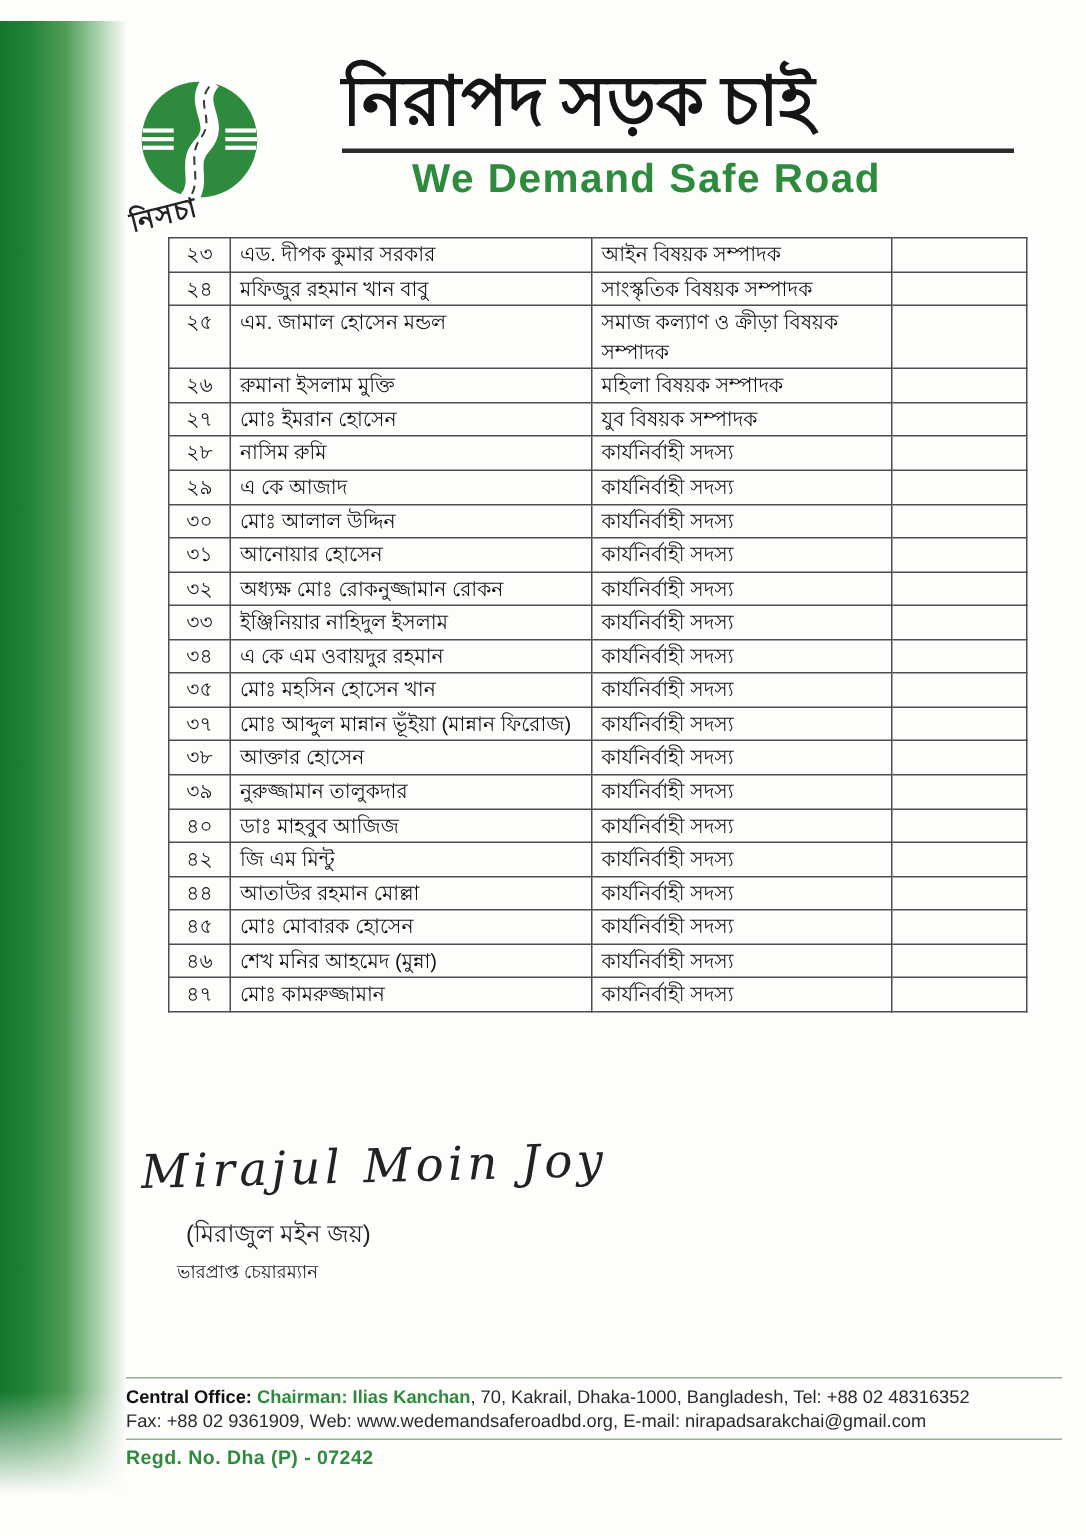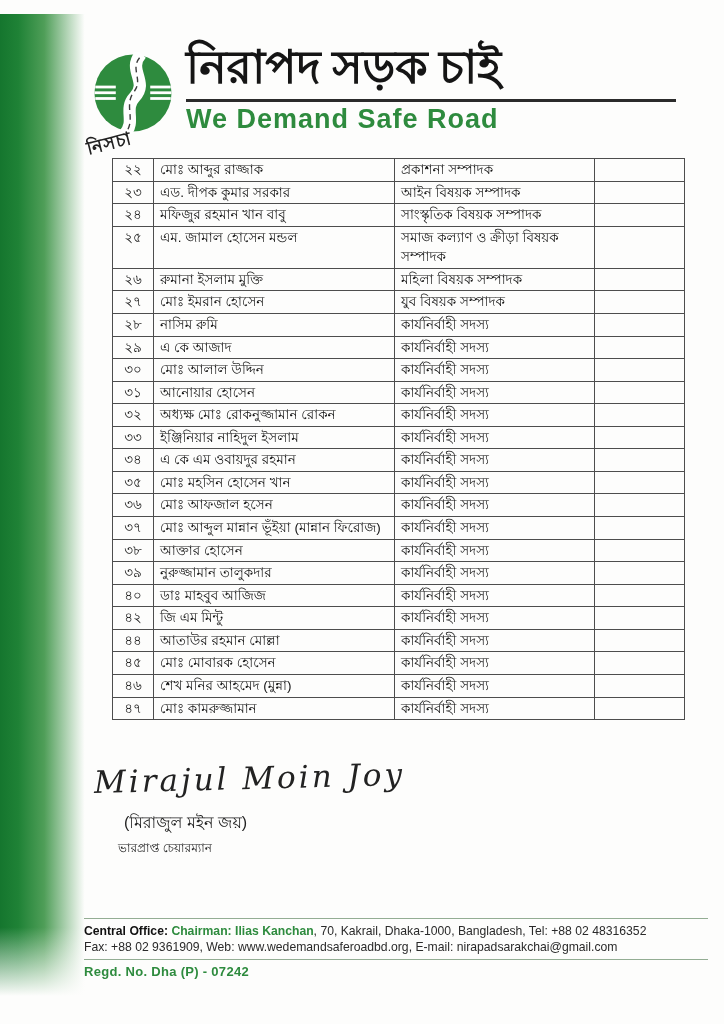--- a/index.html
+++ b/index.html
@@ -20,24 +20,26 @@
   .logo-caption{
     position:absolute;left:86px;top:124px;width:90px;
     transform:rotate(-14deg);font-size:18px;font-weight:bold;color:#222;
     letter-spacing:1px;
   }
   .title-block{position:absolute;left:186px;top:40px;width:490px;}
   .org-name{
     font-size:46px;font-weight:bold;line-height:1.2;white-space:nowrap;
     color:#151515;border-bottom:3px solid #2b2b2b;padding-bottom:4px;
     font-family:"Liberation Serif", serif;
+    margin-left:42px;
   }
   .tagline{
     margin-top:2px;font-size:27px;font-weight:bold;letter-spacing:1px;
     white-space:nowrap;
+    text-align:center;
   }
   
   table.members{
     position:absolute;left:112px;top:158px;width:572px;
     border-collapse:collapse;table-layout:fixed;
   }
   table.members td{
     border:1px solid #4d4d4d;font-size:13.5px;line-height:1.45;
     padding:1px 6px;vertical-align:top;color:#141414;
   }
@@ -89,26 +91,20 @@
   </div>
 
   <table class="members">
     <colgroup>
       <col style="width:41px">
         <col style="width:241px">
         <col style="width:200px">
         <col style="width:90px">
     </colgroup>
     <tbody>
-    <tr>
-      <td class="c-sl">২২</td>
-      <td class="c-name">মোঃ আব্দুর রাজ্জাক</td>
-      <td class="c-desig">প্রকাশনা সম্পাদক</td>
-      <td class="c-empty"></td>
-    </tr>
 
     <tr>
       <td class="c-sl">২৩</td>
       <td class="c-name">এড. দীপক কুমার সরকার</td>
       <td class="c-desig">আইন বিষয়ক সম্পাদক</td>
       <td class="c-empty"></td>
     </tr>
 
     <tr>
       <td class="c-sl">২৪</td>
@@ -187,26 +183,20 @@
       <td class="c-empty"></td>
     </tr>
 
     <tr>
       <td class="c-sl">৩৫</td>
       <td class="c-name">মোঃ মহসিন হোসেন খান</td>
       <td class="c-desig">কার্যনির্বাহী সদস্য</td>
       <td class="c-empty"></td>
     </tr>
 
-    <tr>
-      <td class="c-sl">৩৬</td>
-      <td class="c-name">মোঃ আফজাল হসেন</td>
-      <td class="c-desig">কার্যনির্বাহী সদস্য</td>
-      <td class="c-empty"></td>
-    </tr>
 
     <tr>
       <td class="c-sl">৩৭</td>
       <td class="c-name">মোঃ আব্দুল মান্নান ভূঁইয়া (মান্নান ফিরোজ)</td>
       <td class="c-desig">কার্যনির্বাহী সদস্য</td>
       <td class="c-empty"></td>
     </tr>
 
     <tr>
       <td class="c-sl">৩৮</td>

